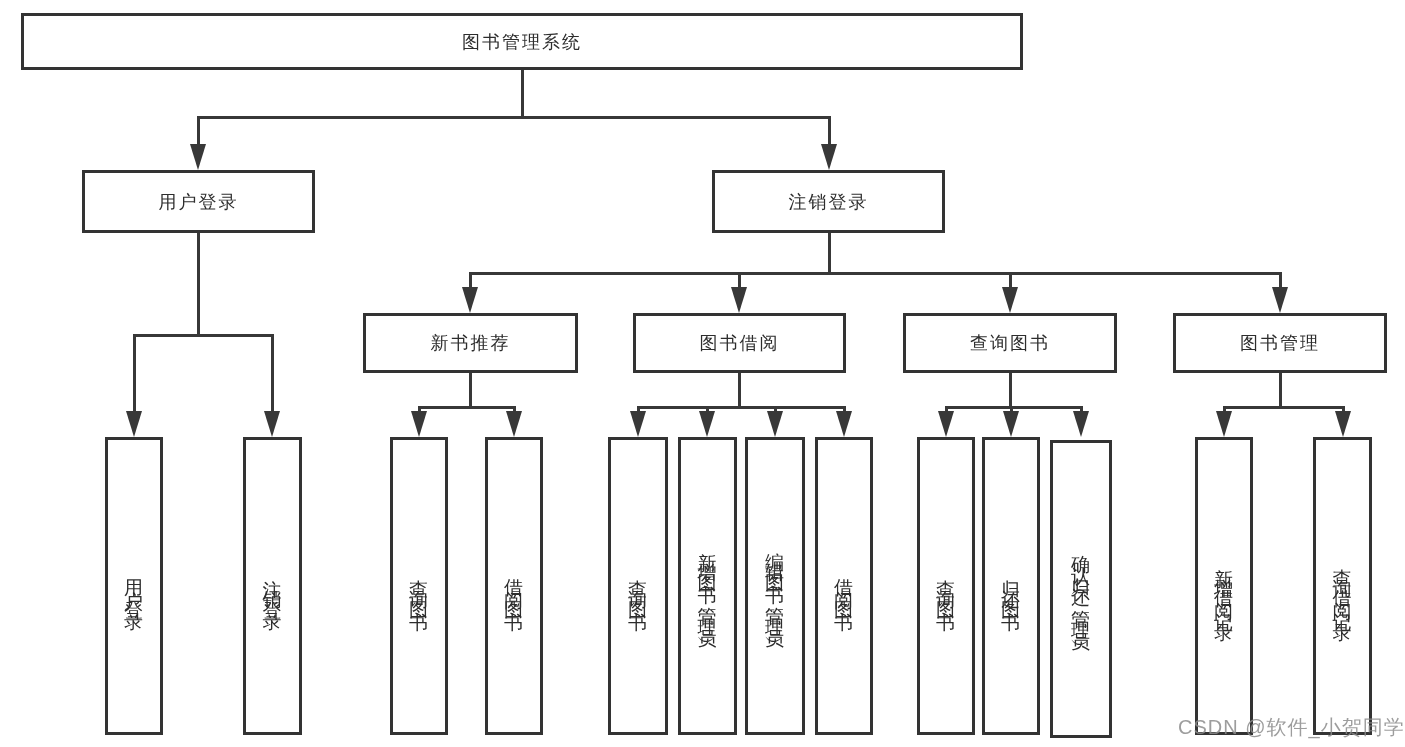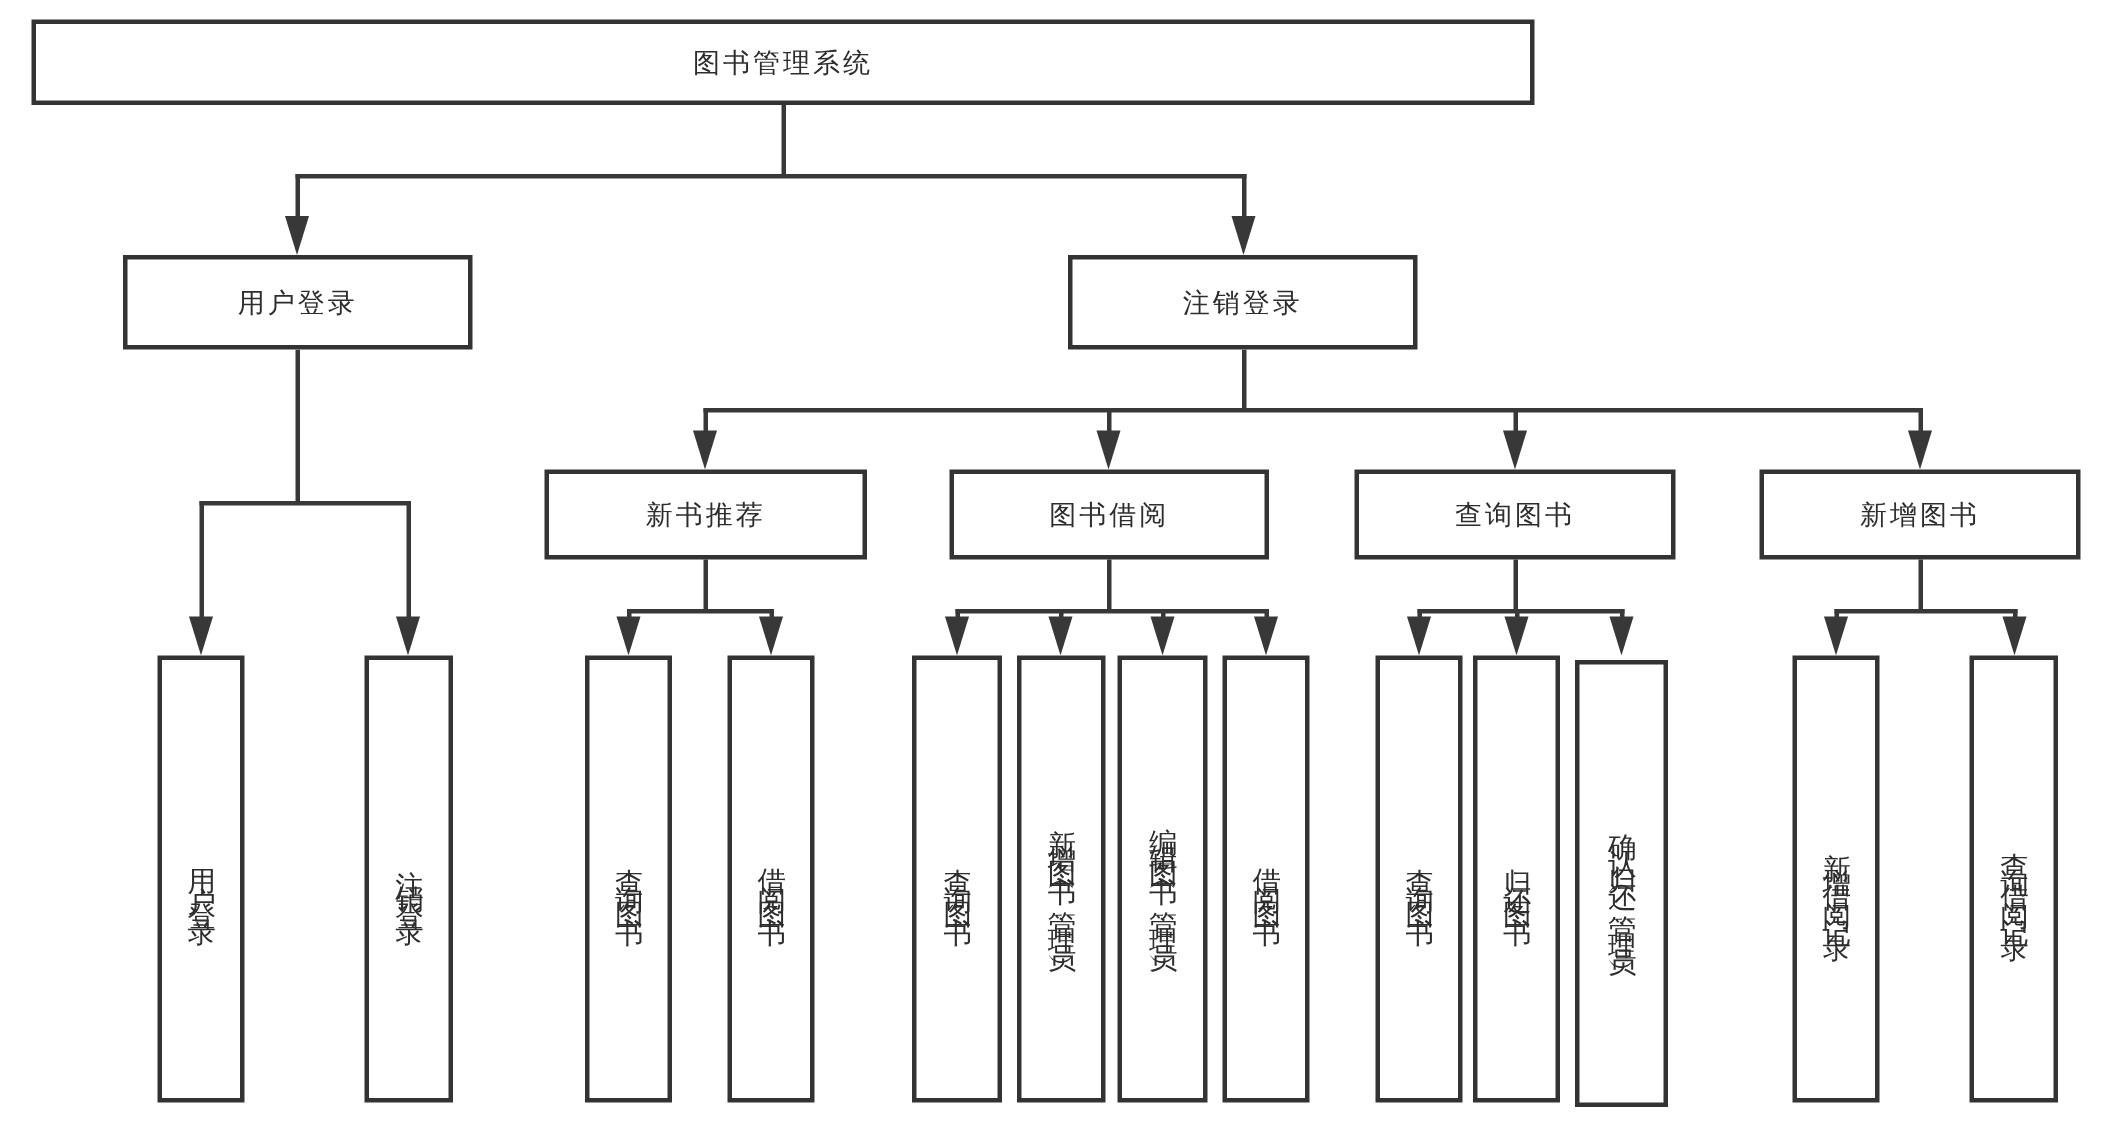--- a/index.html
+++ b/index.html
@@ -101,21 +101,21 @@
   <div class="node h" style="left:633px;top:313px;width:213px;height:60px">
     <span>图书借阅</span>
   </div>
   <div class="node h" style="left:363px;top:313px;width:215px;height:60px">
     <span>新书推荐</span>
   </div>
   <div class="node h" style="left:903px;top:313px;width:214px;height:60px">
     <span>查询图书</span>
   </div>
   <div class="node h" style="left:1173px;top:313px;width:214px;height:60px">
-    <span>新增图书</span>
+    <span>图书管理</span>
   </div>
 
   <div class="node v" style="left:105px;top:437px;width:58px;height:298px">
     <span>用户登录</span>
   </div>
   <div class="node v" style="left:243px;top:437px;width:59px;height:298px">
     <span>注销登录</span>
   </div>
   <div class="node v" style="left:390px;top:437px;width:58px;height:298px">
     <span>查询图书</span>
@@ -144,13 +144,14 @@
   <div class="node v" style="left:1050px;top:440px;width:62px;height:298px">
     <span>确认归还（管理员）</span>
   </div>
   <div class="node v" style="left:1195px;top:437px;width:58px;height:298px">
     <span>新增借阅记录</span>
   </div>
   <div class="node v" style="left:1313px;top:437px;width:59px;height:298px">
     <span>查询借阅记录</span>
   </div>
 
+  <div class="watermark">CSDN @软件_小贺同学</div>
 </div>
 
 </body></html>

